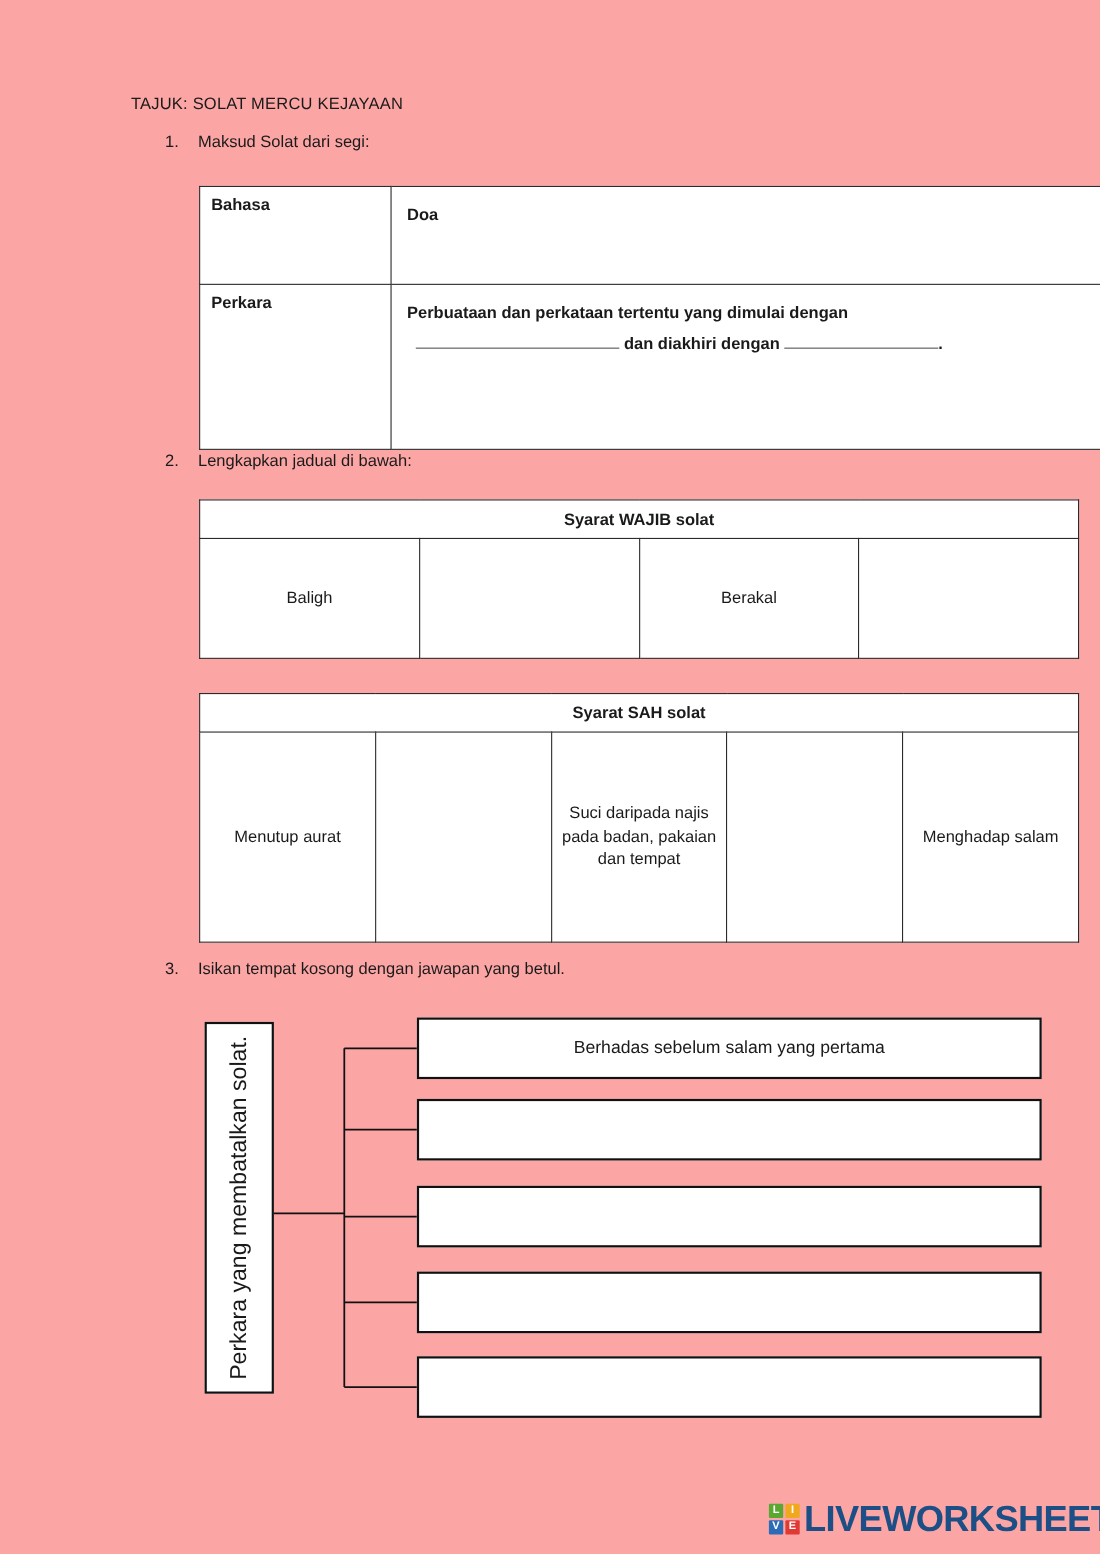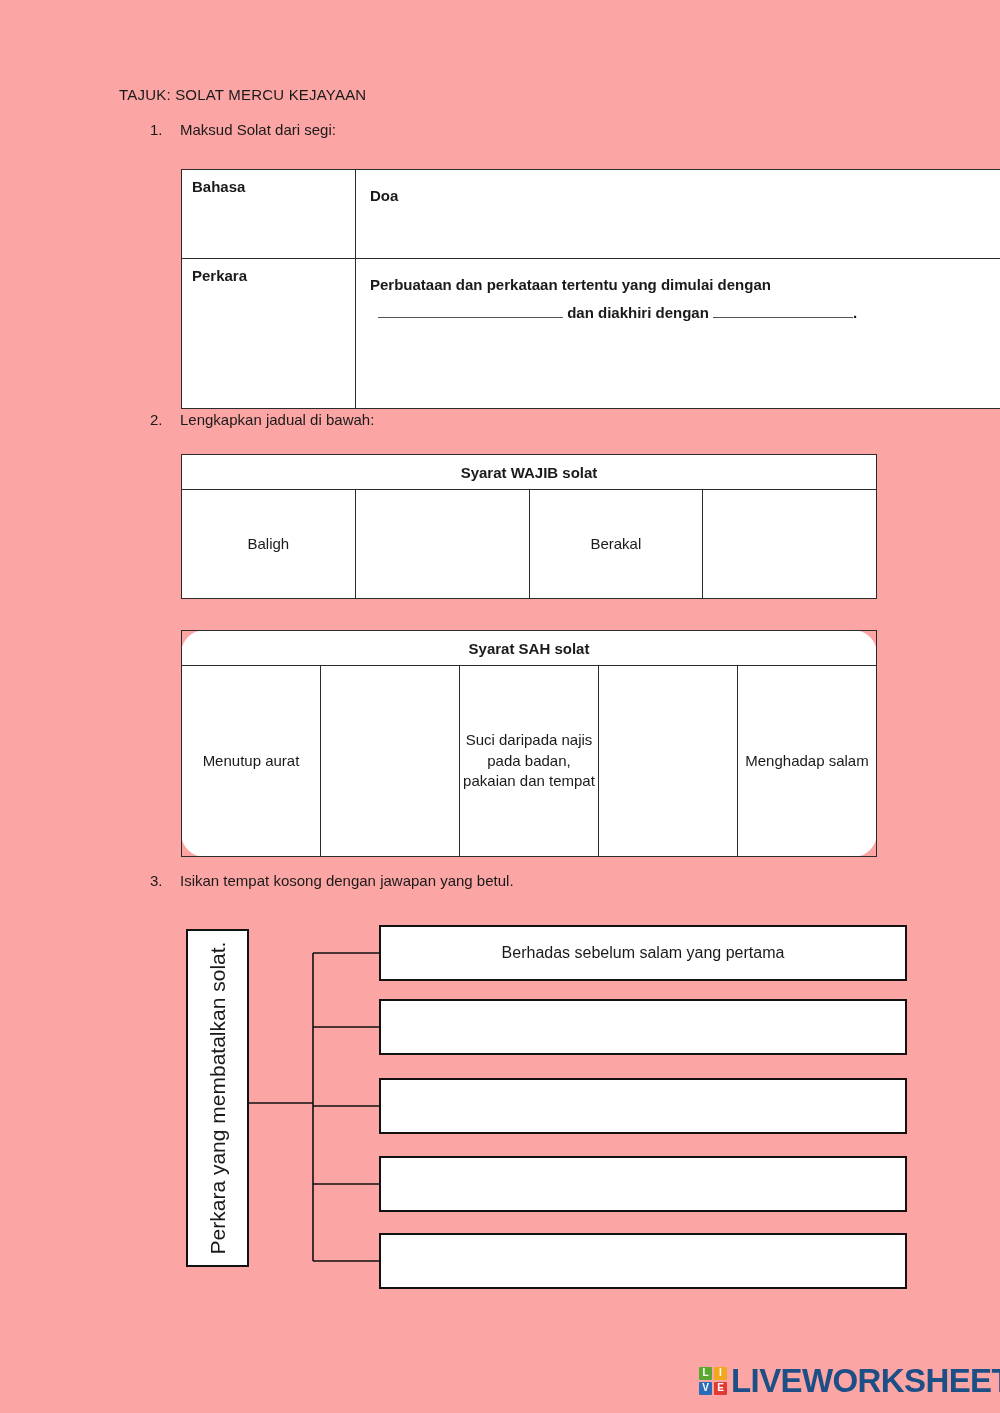--- a/index.html
+++ b/index.html
@@ -94,34 +94,34 @@
   }
   .blank-long { width: 185px; }
   .blank-short { width: 140px; }
   .istilah-line2 {
     padding-left: 8px;
   }
 
   
   .syarat-table {
     left: 181px;
-    width: 696px;
+    width: 800px;
   }
   .syarat-table td.head-cell {
     font-weight: bold;
     height: 34px;
     font-size: 15px;
   }
   .syarat-table td.item-cell {
     line-height: 1.38;
     padding: 4px 3px;
   }
   #table-wajib { top: 454px; }
   #table-wajib td.item-cell { height: 100px; }
-  #table-sah { top: 630px; border-radius: 24px; }
+  #table-sah { top: 630px; }
   #table-sah td.item-cell { height: 182px; text-align: center; }
 
   
   #diagram {
     position: absolute;
     left: 181px;
     top: 925px;
     width: 740px;
     height: 365px;
   }
@@ -143,21 +143,21 @@
     transform-origin: center center;
     white-space: nowrap;
     font-size: 21px;
     line-height: 1.18;
     text-align: center;
     width: 330px;
   }
   .leaf-box {
     position: absolute;
     left: 198px;
-    width: 528px;
+    width: 568px;
     height: 56px;
     border: 2px solid #111;
     box-sizing: border-box;
     background: #fff;
     display: flex;
     align-items: center;
     justify-content: center;
     font-size: 16px;
     text-align: center;
   }

